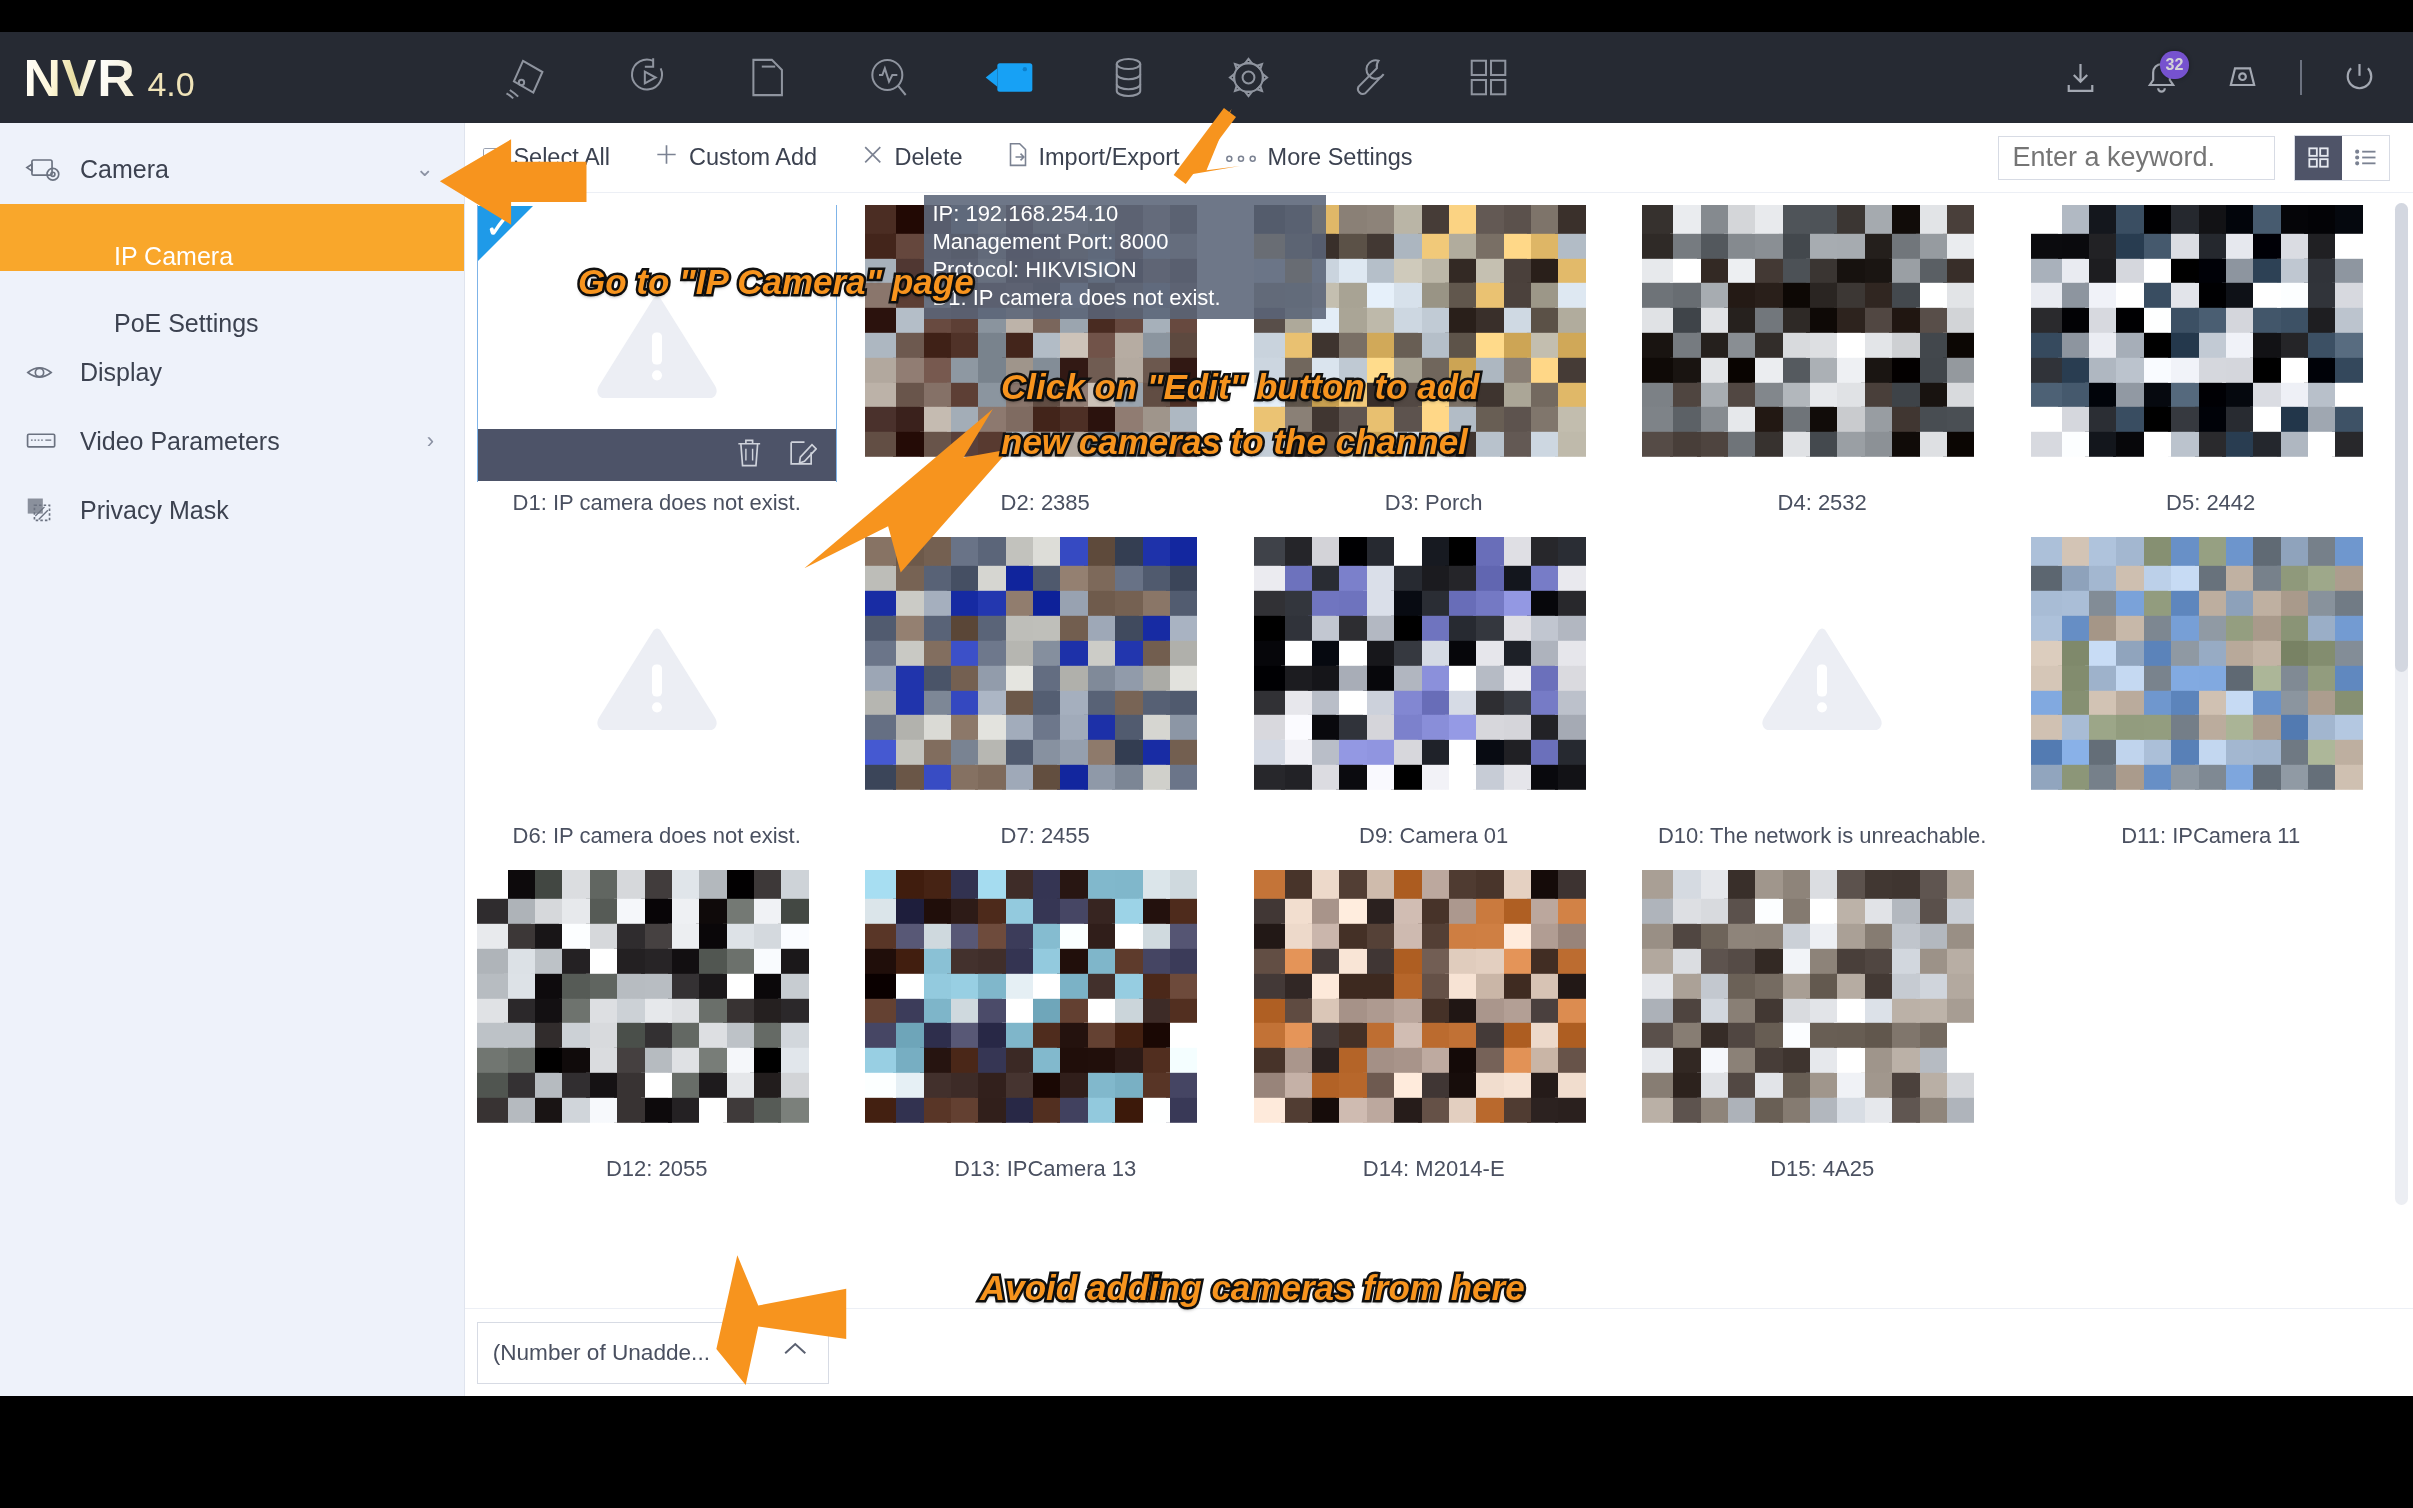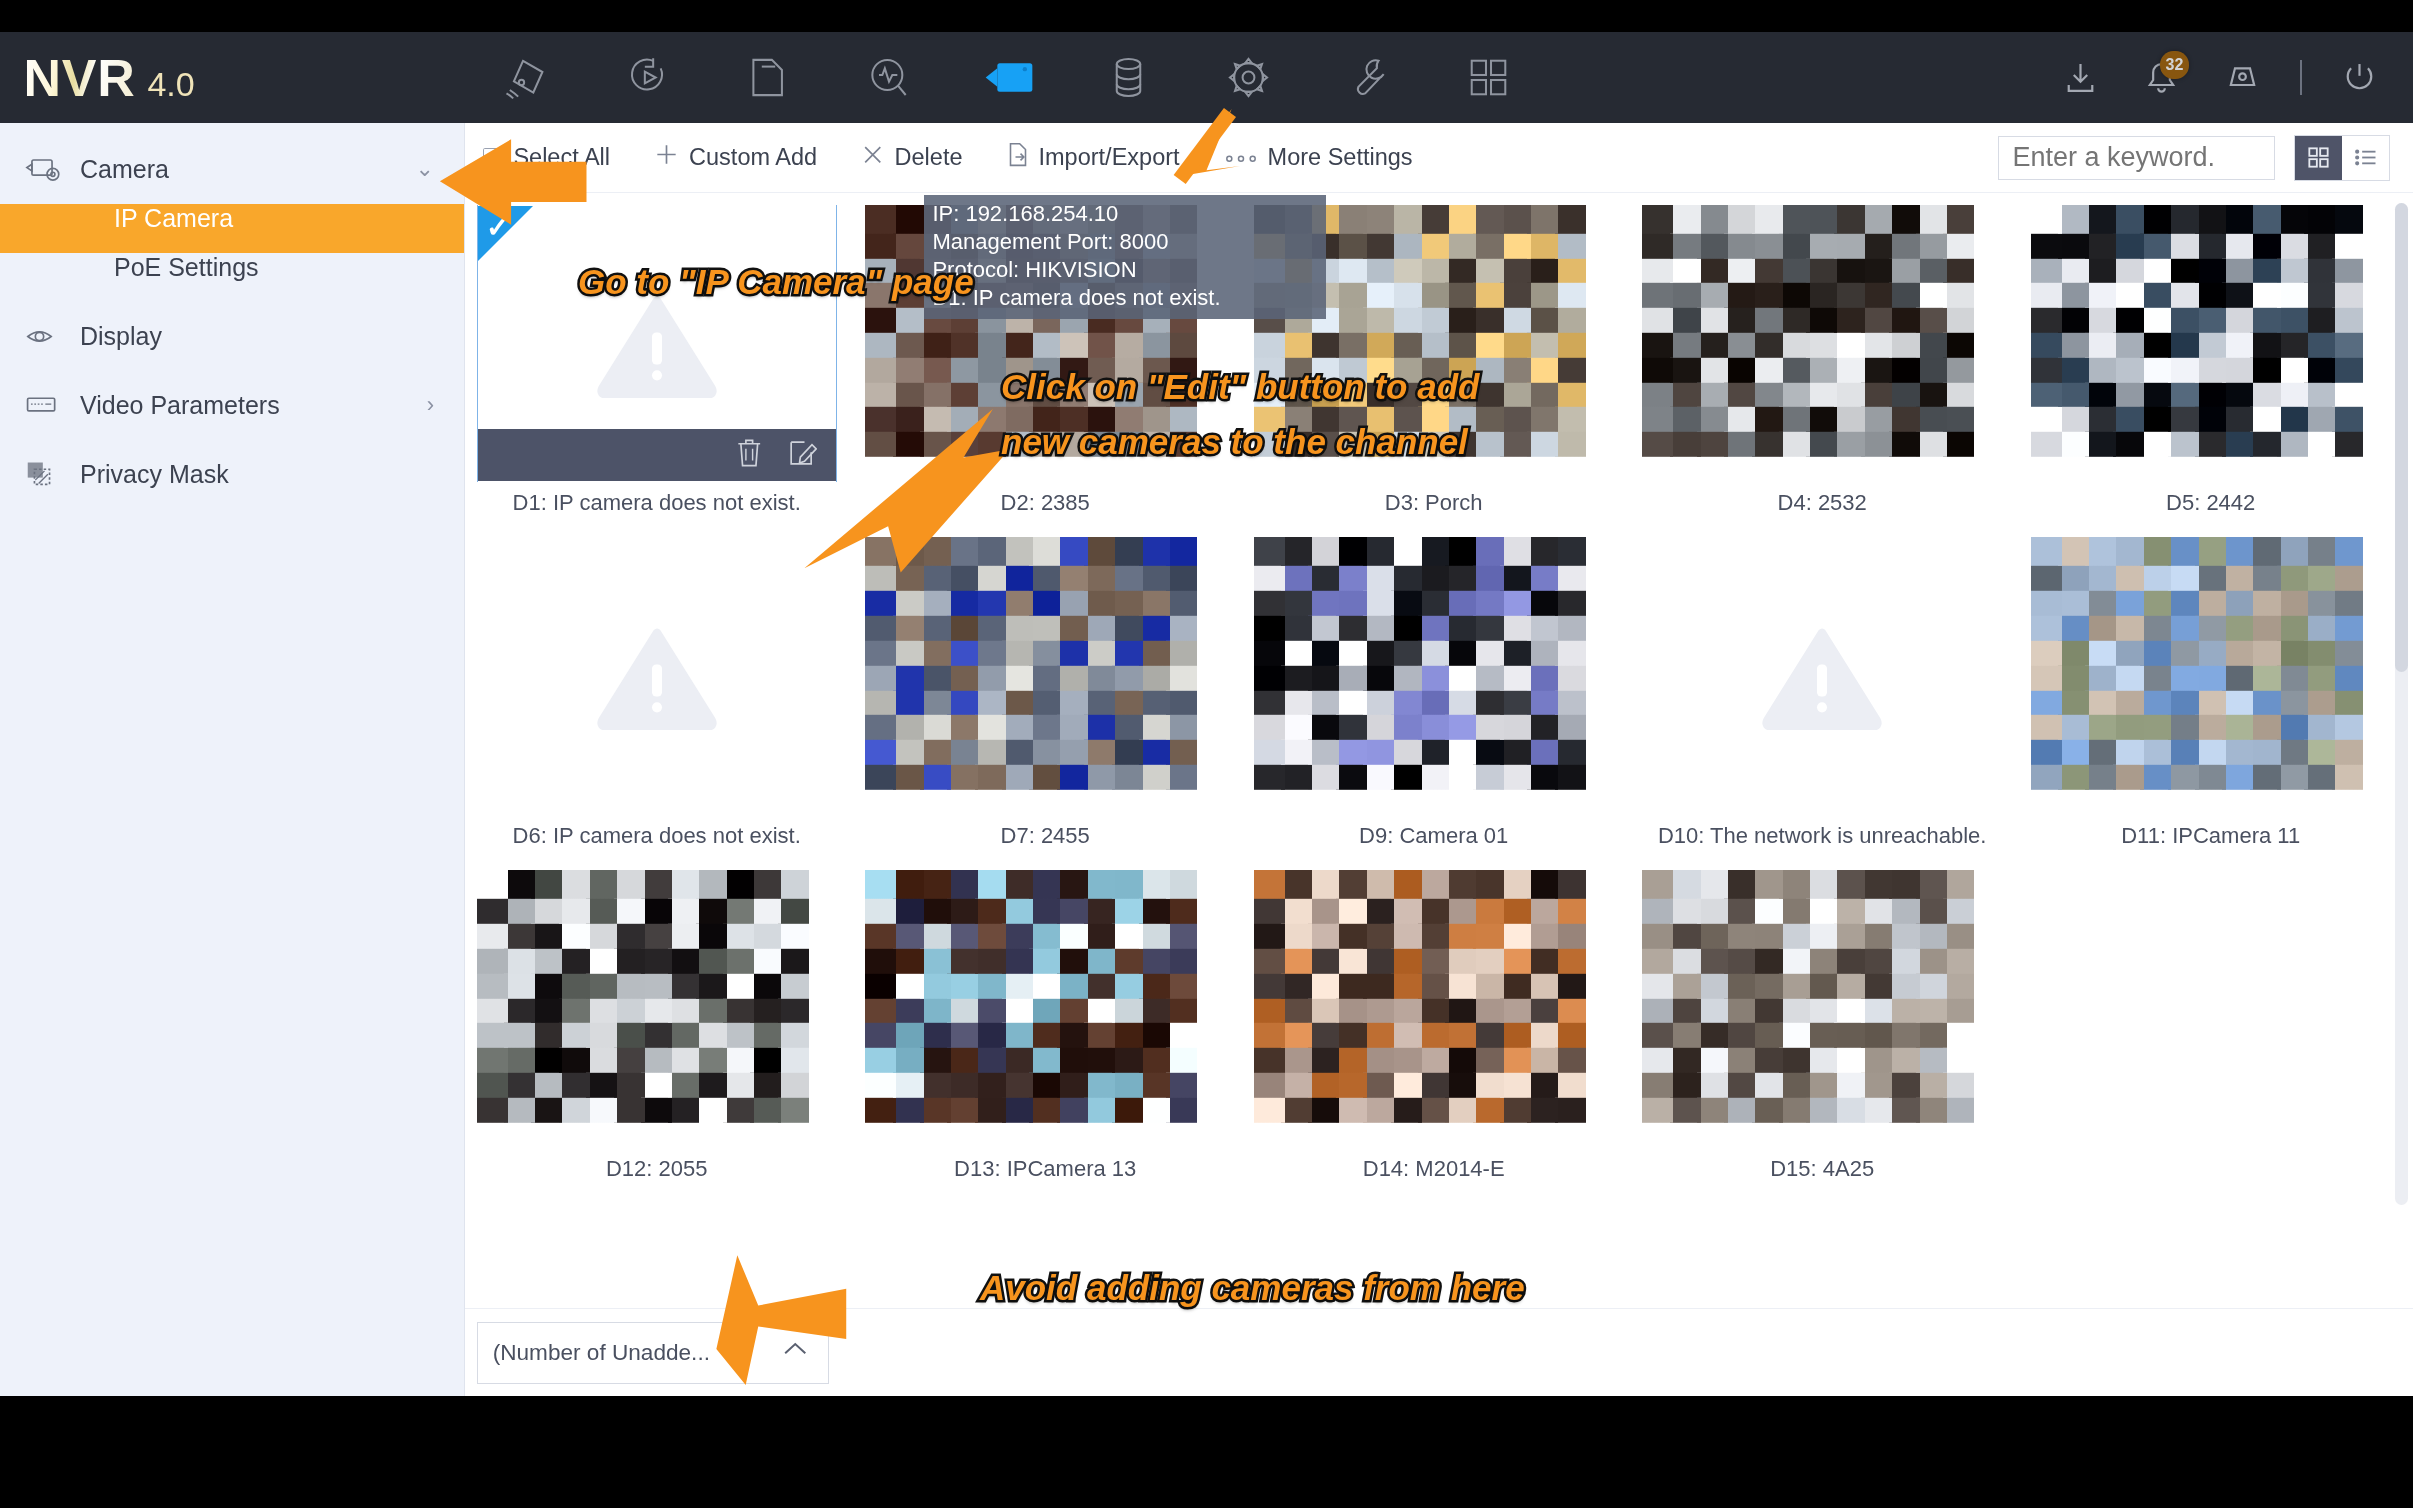--- a/index.html
+++ b/index.html
@@ -24,37 +24,37 @@
               gap:55px; padding-left:27px; }
   .navicon { width:65px; height:52px; display:flex; align-items:center;
              justify-content:center; opacity:.72; }
   .navicon.active { opacity:1; }
   .navicon svg { display:block; }
 
   .rightbar { display:flex; align-items:center; gap:34px; padding-right:30px; }
   .rbtn { position:relative; width:47px; height:47px; display:flex;
           align-items:center; justify-content:center; opacity:.8; }
   .badge { position:absolute; top:-3.4px; right:-3.4px; min-width:28.5px; height:28px;
-           padding:0 5px; border-radius:13.4px; background:#a16207; color:#fff;
+           padding:0 5px; border-radius:13.4px; background:#8b5cf6; color:#fff;
            font-size:16px; font-weight:bold; display:flex; align-items:center;
            justify-content:center; box-shadow:0 0 5px rgba(0,0,0,.4); }
   .vdiv { width:1.7px; height:35px; background:#6c7280; }
 
   
   #body { display:flex; height:1274px; }
 
   
   #sidebar { width:465px; background:#eef2fa; border-right:0.8px solid #dfe4ee;
              padding-top:11.7px; flex:0 0 465px; }
   .side-row { display:flex; align-items:center; height:69px; padding-left:25px;
               position:relative; }
   .side-row .sicon { width:55px; display:flex; align-items:center; }
   .side-row .slabel { font-size:25px; color:#3c4250; }
   .side-row .chev { position:absolute; right:30px; color:#8b92a3; font-size:22px; }
-  .side-sub { height:49px; display:flex; align-items:flex-start; padding-left:114px;
+  .side-sub { height:67px; display:flex; align-items:flex-end; padding-left:114px;
               font-size:25px; color:#3c4250; }
   .side-sub.sel { background:#f9a72b; color:#ffffff; }
 
   
   #main { flex:1; background:#ffffff; display:flex; flex-direction:column;
           min-width:0; position:relative; }
 
   
   #toolbar { height:70px; display:flex; align-items:center; padding:0 23.5px 0 18.4px;
              border-bottom:0.8px solid #eceff5; }

